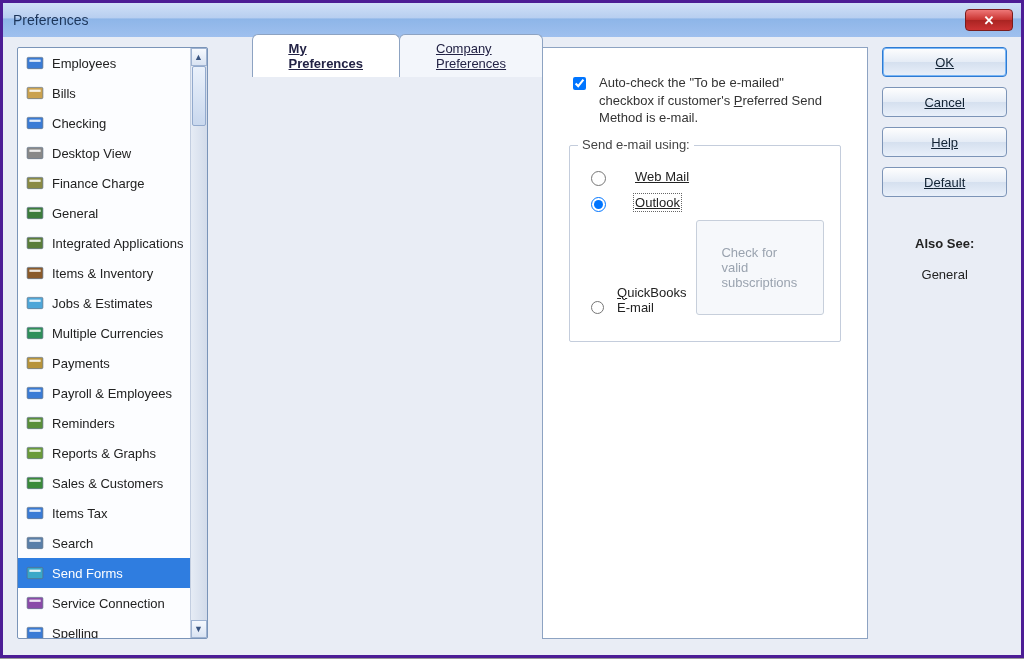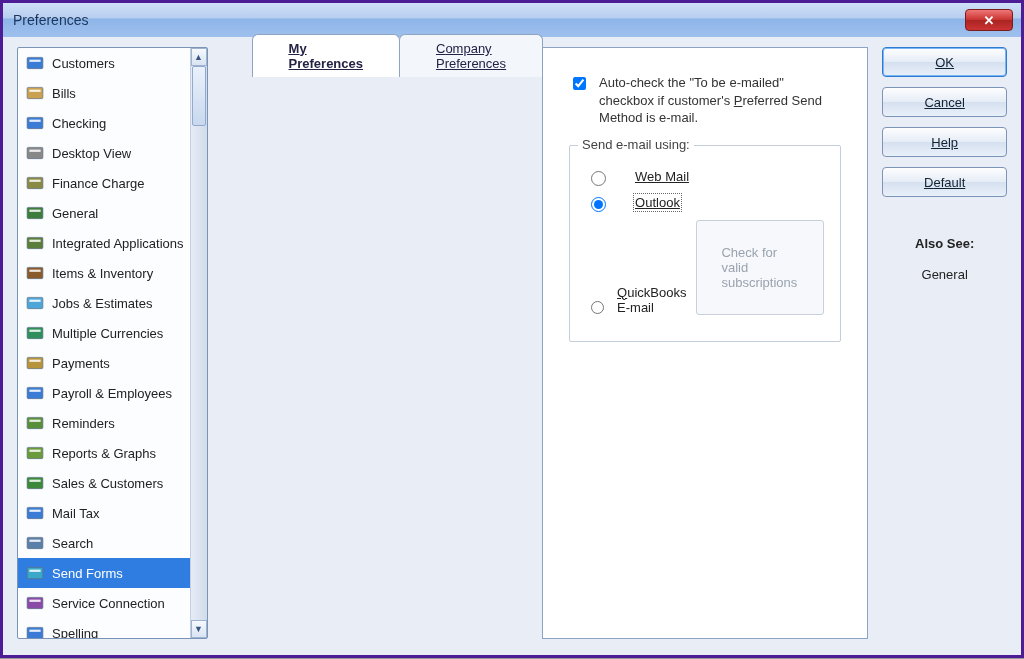--- a/index.html
+++ b/index.html
@@ -61,21 +61,21 @@
 
   <div class="body">
 
     <div class="cat-panel">
       <div class="cat-list" id="cat-list">
           <div class="cat-item">
             <svg viewBox="0 0 16 16" class="cat-icon">
               <rect x="1" y="3" width="14" height="10" rx="1" fill="#3a7bd5" stroke="#5a6b82" stroke-width="0.6"></rect>
               <rect x="3" y="5" width="10" height="2" fill="#fff" opacity="0.85"></rect>
             </svg>
-            <span>Customers</span>
+            <span>Employees</span>
           </div>
           <div class="cat-item">
             <svg viewBox="0 0 16 16" class="cat-icon">
               <rect x="1" y="3" width="14" height="10" rx="1" fill="#caa14e" stroke="#5a6b82" stroke-width="0.6"></rect>
               <rect x="3" y="5" width="10" height="2" fill="#fff" opacity="0.85"></rect>
             </svg>
             <span>Bills</span>
           </div>
           <div class="cat-item">
             <svg viewBox="0 0 16 16" class="cat-icon">
@@ -166,21 +166,21 @@
               <rect x="1" y="3" width="14" height="10" rx="1" fill="#3a8a3a" stroke="#5a6b82" stroke-width="0.6"></rect>
               <rect x="3" y="5" width="10" height="2" fill="#fff" opacity="0.85"></rect>
             </svg>
             <span>Sales &amp; Customers</span>
           </div>
           <div class="cat-item">
             <svg viewBox="0 0 16 16" class="cat-icon">
               <rect x="1" y="3" width="14" height="10" rx="1" fill="#3a7bd5" stroke="#5a6b82" stroke-width="0.6"></rect>
               <rect x="3" y="5" width="10" height="2" fill="#fff" opacity="0.85"></rect>
             </svg>
-            <span>Mail Tax</span>
+            <span>Items Tax</span>
           </div>
           <div class="cat-item">
             <svg viewBox="0 0 16 16" class="cat-icon">
               <rect x="1" y="3" width="14" height="10" rx="1" fill="#5a7fa8" stroke="#5a6b82" stroke-width="0.6"></rect>
               <rect x="3" y="5" width="10" height="2" fill="#fff" opacity="0.85"></rect>
             </svg>
             <span>Search</span>
           </div>
           <div class="cat-item selected">
             <svg viewBox="0 0 16 16" class="cat-icon">

